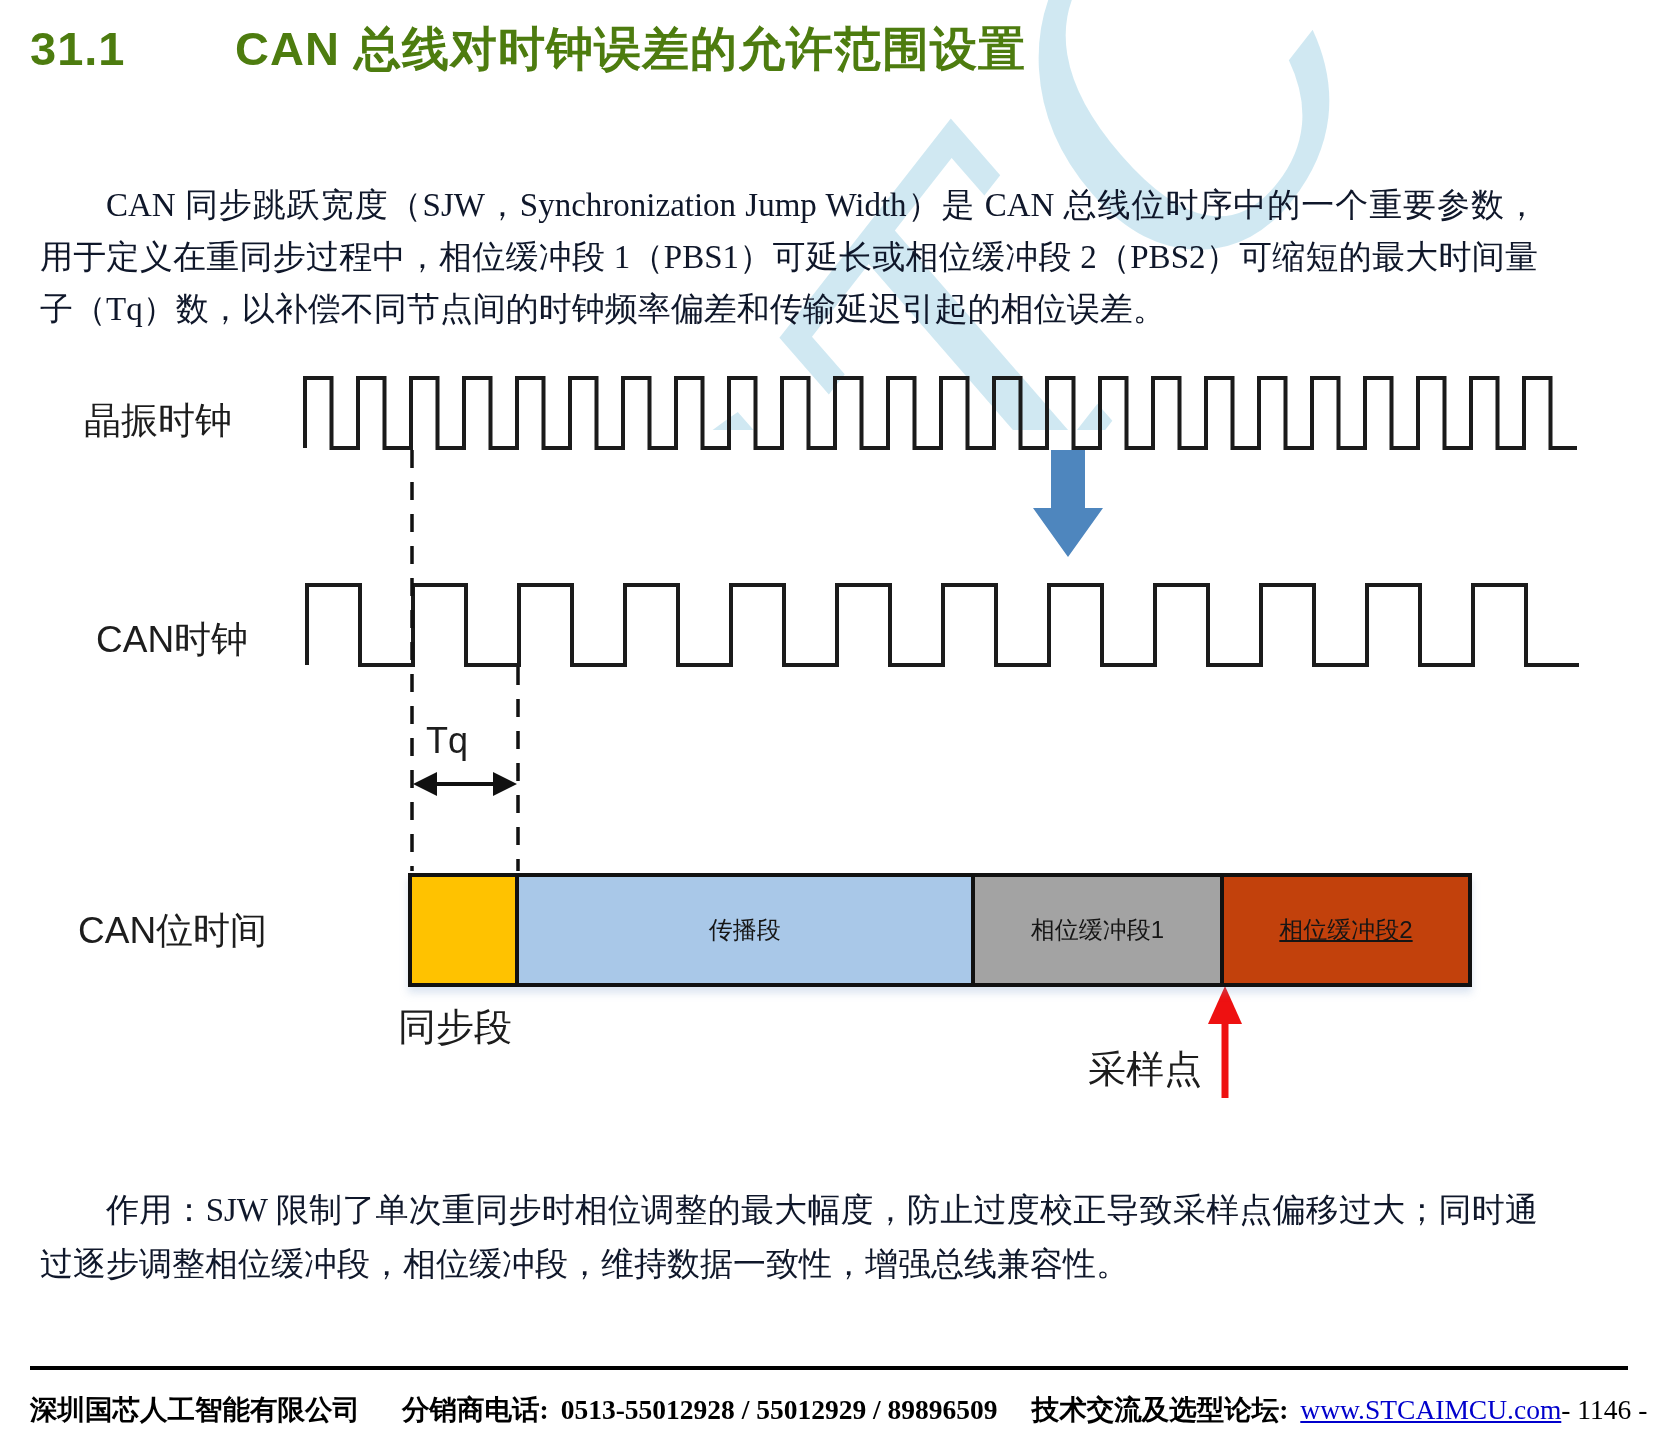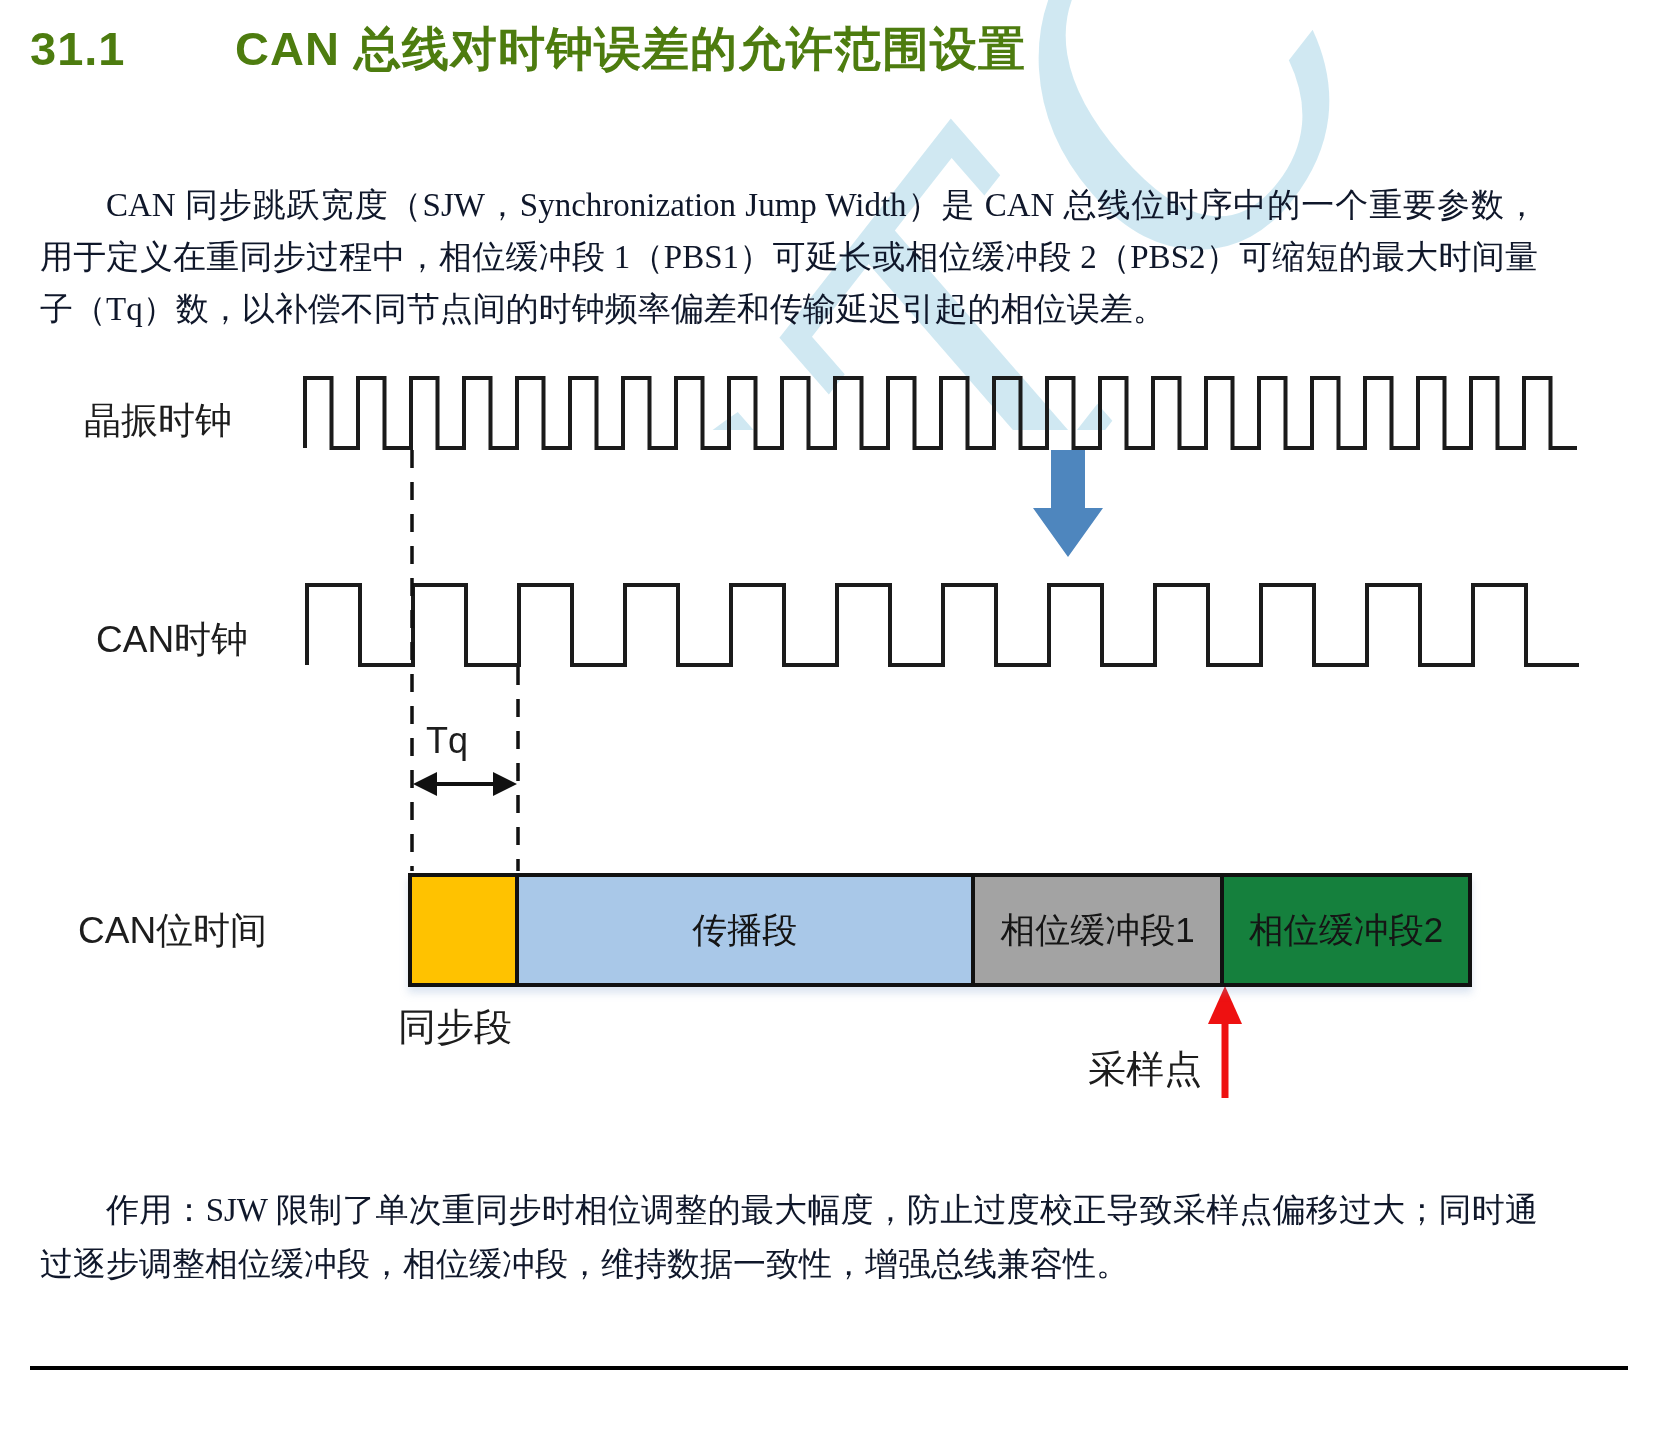--- a/index.html
+++ b/index.html
@@ -61,21 +61,21 @@
     position:absolute;left:408px;top:873px;width:1064px;height:114px;
     border:4px solid #111;box-sizing:border-box;
     display:flex;
     box-shadow:0 6px 8px rgba(130,160,205,.28);
     background:#fff;
   }
   .seg{
     box-sizing:border-box;height:100%;
     display:flex;align-items:center;justify-content:center;
     font-family:"Liberation Sans", sans-serif;
-    font-size:35px;color:#151515;white-space:nowrap;
+    font-size:24px;color:#151515;white-space:nowrap;
   }
   .seg:not(:last-child){border-right:4px solid #111;}
   
   .footer-rule{position:absolute;left:30px;top:1366px;width:1598px;height:4px;background:#000;}
   .footer{
     position:absolute;left:30px;top:1392px;width:1598px;
     font-size:27.5px;color:#000;white-space:nowrap;
     display:flex;align-items:baseline;
   }
   .footer .b{font-weight:bold;}
@@ -125,22 +125,30 @@
   <div class="bit-bar" id="bit-bar">
       <div class="seg" style="width: 107px; background: rgb(255, 194, 0);">
         <span></span>
       </div>
       <div class="seg" style="width: 458px; background: rgb(169, 200, 232);">
         <span>传播段</span>
       </div>
       <div class="seg" style="width: 250px; background: #a3a3a3;">
         <span>相位缓冲段1</span>
       </div>
-      <div class="seg" style="width: 245px; background: #15803d;">
+      <div class="seg" style="width: 245px; background: #c2410c; text-decoration: underline;">
         <span>相位缓冲段2</span>
       </div>
     </div>
 
   <p class="para para2"><b>作用：</b><span>SJW 限制了单次重同步时相位调整的最大幅度，防止过度校正导致采样点偏移过大；同时通过逐步调整相位缓冲段，相位缓冲段，维持数据一致性，增强总线兼容性。</span></p>
 
   <div class="footer-rule"></div>
+  <div class="footer">
+    <span class="b">深圳国芯人工智能有限公司</span>
+    <span class="b gap1">分销商电话:</span>
+    <span class="b" style="margin-left:12px;">0513-55012928 / 55012929 / 89896509</span>
+    <span class="b gap2">技术交流及选型论坛:</span>
+    <a href="#">www.STCAIMCU.com</a>
+    <span class="pageno">- 1146 -</span>
+  </div>
 
 </div>
 
 </body></html>

